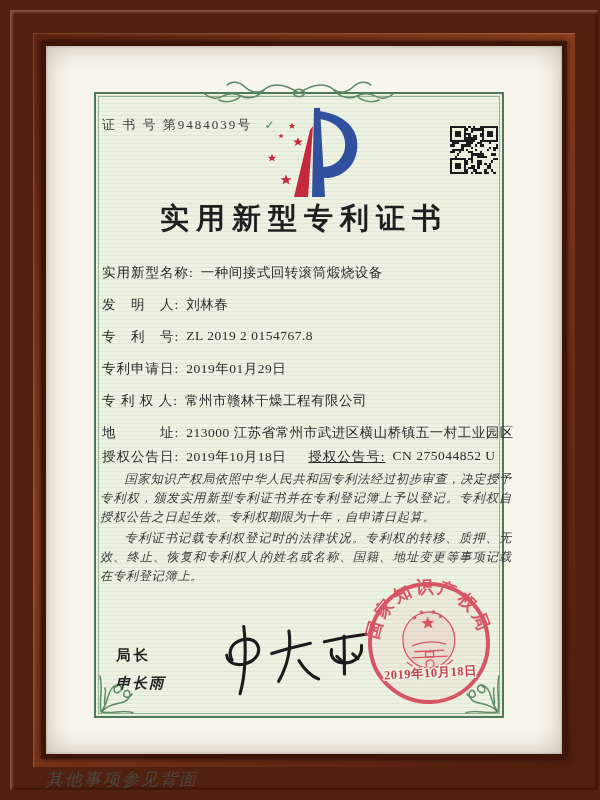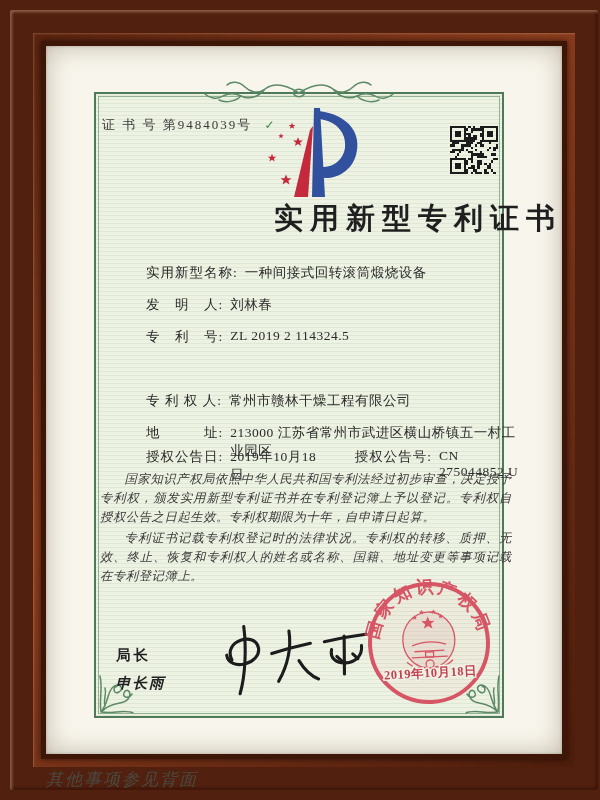--- a/index.html
+++ b/index.html
@@ -34,27 +34,27 @@
   .border-box::before{content:'';position:absolute;inset:2px;border:1px solid #92b294;pointer-events:none;}
 
   .orn{position:absolute;pointer-events:none;}
   .orn path{stroke:#5d8a66;fill:none;stroke-width:1.5;stroke-linecap:round;}
 
   .txt{position:absolute;color:#2b2b2b;}
   .certno{left:56px;top:70px;font-size:13px;letter-spacing:2px;color:#3a3a3a;}
   .certno .check{color:#3f8a4f;font-size:12px;margin-left:7px;letter-spacing:0;}
   .logo{position:absolute;left:210px;top:60px;}
   .qr{position:absolute;left:404px;top:80px;}
-  .title{left:0;right:0;top:153px;text-align:right;font-size:29px;font-weight:700;
+  .title{left:0;right:0;top:153px;text-align:center;font-size:29px;font-weight:700;
          letter-spacing:7px;color:#1f1f1f;}
   .row{position:absolute;left:56px;right:40px;font-size:13.5px;display:flex;color:#2b2b2b;}
-  .row .lbl{white-space:pre;letter-spacing:1px;margin-right:7px;margin-left:44px;}
+  .row .lbl{white-space:pre;letter-spacing:1px;margin-right:7px;}
   .row .val{letter-spacing:.5px;}
   .grant .val1{width:122px;}
-  .grant .lbl2{margin-left:26px;}
+  .grant .lbl2{text-decoration:underline;}
   .body-text{left:54px;right:50px;top:424px;font-size:12.3px;line-height:1.56;
     color:#3a3a3a;text-align:justify;font-style:italic;letter-spacing:.6px;}
   .body-text p{margin:0 0 1px 0;text-indent:2em;}
   .director{left:70px;top:600px;font-size:14.5px;font-weight:700;letter-spacing:3px;color:#222;}
   .director-name{left:70px;top:628px;font-size:14.5px;font-weight:700;letter-spacing:2px;color:#222;font-style:italic;}
   .sig{position:absolute;left:158px;top:572px;transform:rotate(-2deg);}
   .seal{position:absolute;left:308px;top:522px;transform:rotate(-3deg);opacity:.92;}
   .pageinfo{left:0;right:0;top:652px;text-align:center;font-size:11.5px;color:#44503f;letter-spacing:1px;}
   .backnote{left:0;right:0;top:722px;text-align:left;font-size:17px;color:#4a4a42;
             font-style:italic;letter-spacing:2px;}
@@ -117,21 +117,25 @@
     <div class="row" style="top:218px">
       <span class="lbl">实用新型名称:</span>
       <span class="val">一种间接式回转滚筒煅烧设备</span>
     </div>
     <div class="row" style="top:250px">
       <span class="lbl">发　明　人:</span>
       <span class="val">刘林春</span>
     </div>
     <div class="row" style="top:282px">
       <span class="lbl">专　利　号:</span>
-      <span class="val">ZL 2019 2 114324.5</span>
+      <span class="val">ZL 2019 2 0154767.8</span>
+    </div>
+    <div class="row" style="top:314px">
+      <span class="lbl">专利申请日:</span>
+      <span class="val">2019年01月29日</span>
     </div>
     <div class="row" style="top:346px">
       <span class="lbl">专 利 权 人:</span>
       <span class="val">常州市赣林干燥工程有限公司</span>
     </div>
     <div class="row" style="top:378px">
       <span class="lbl">地　　　址:</span>
       <span class="val">213000 江苏省常州市武进区横山桥镇五一村工业园区</span>
     </div>
     <div class="row grant" style="top:402px">

